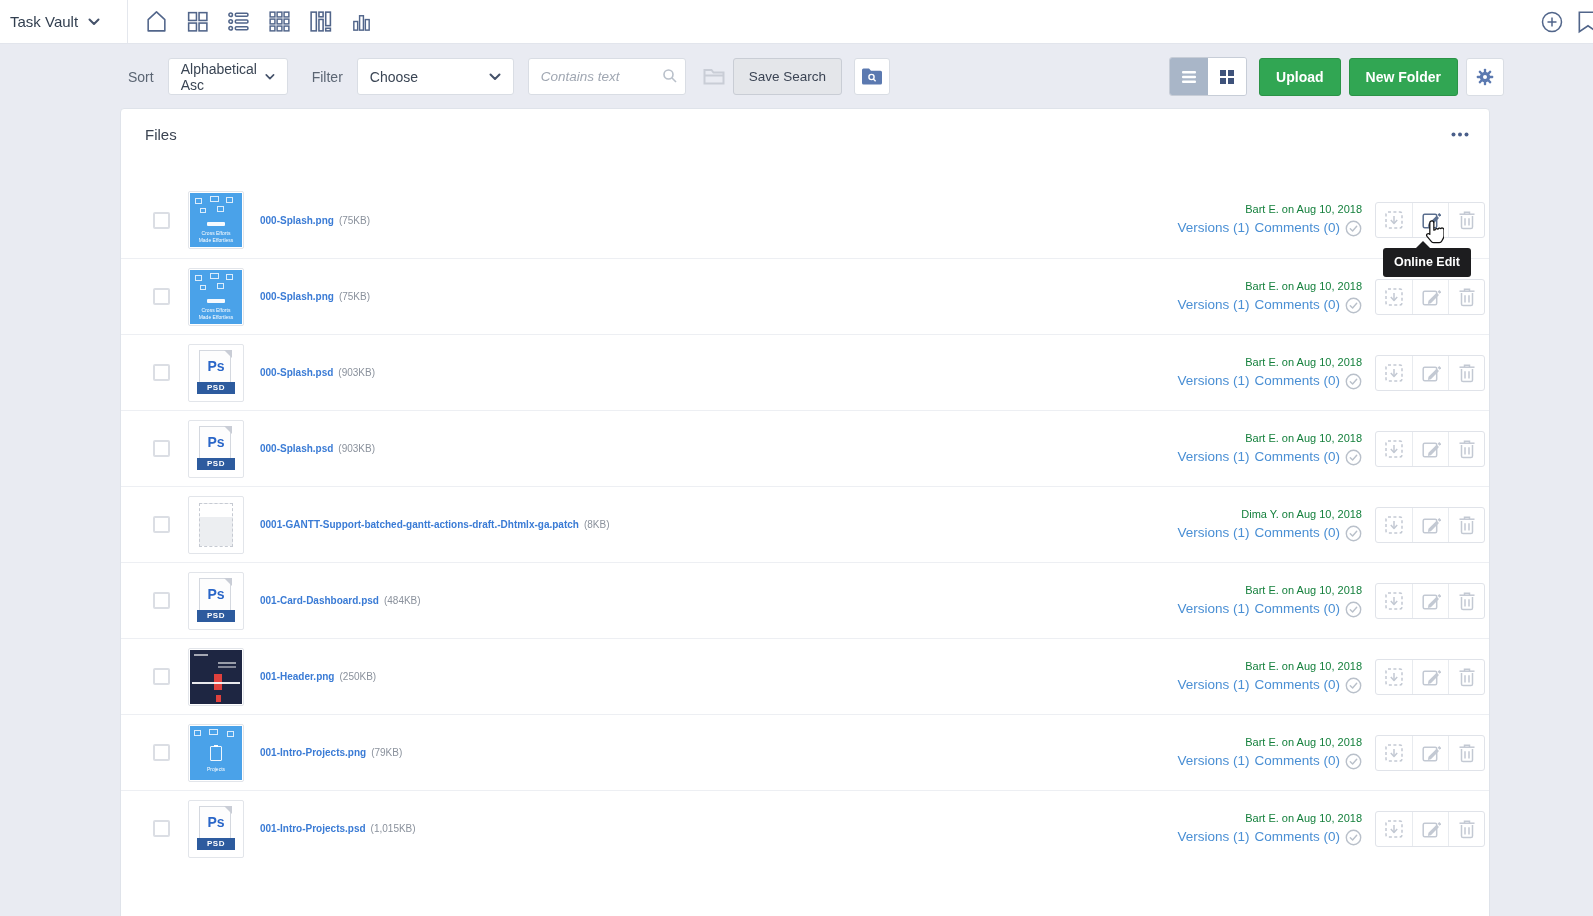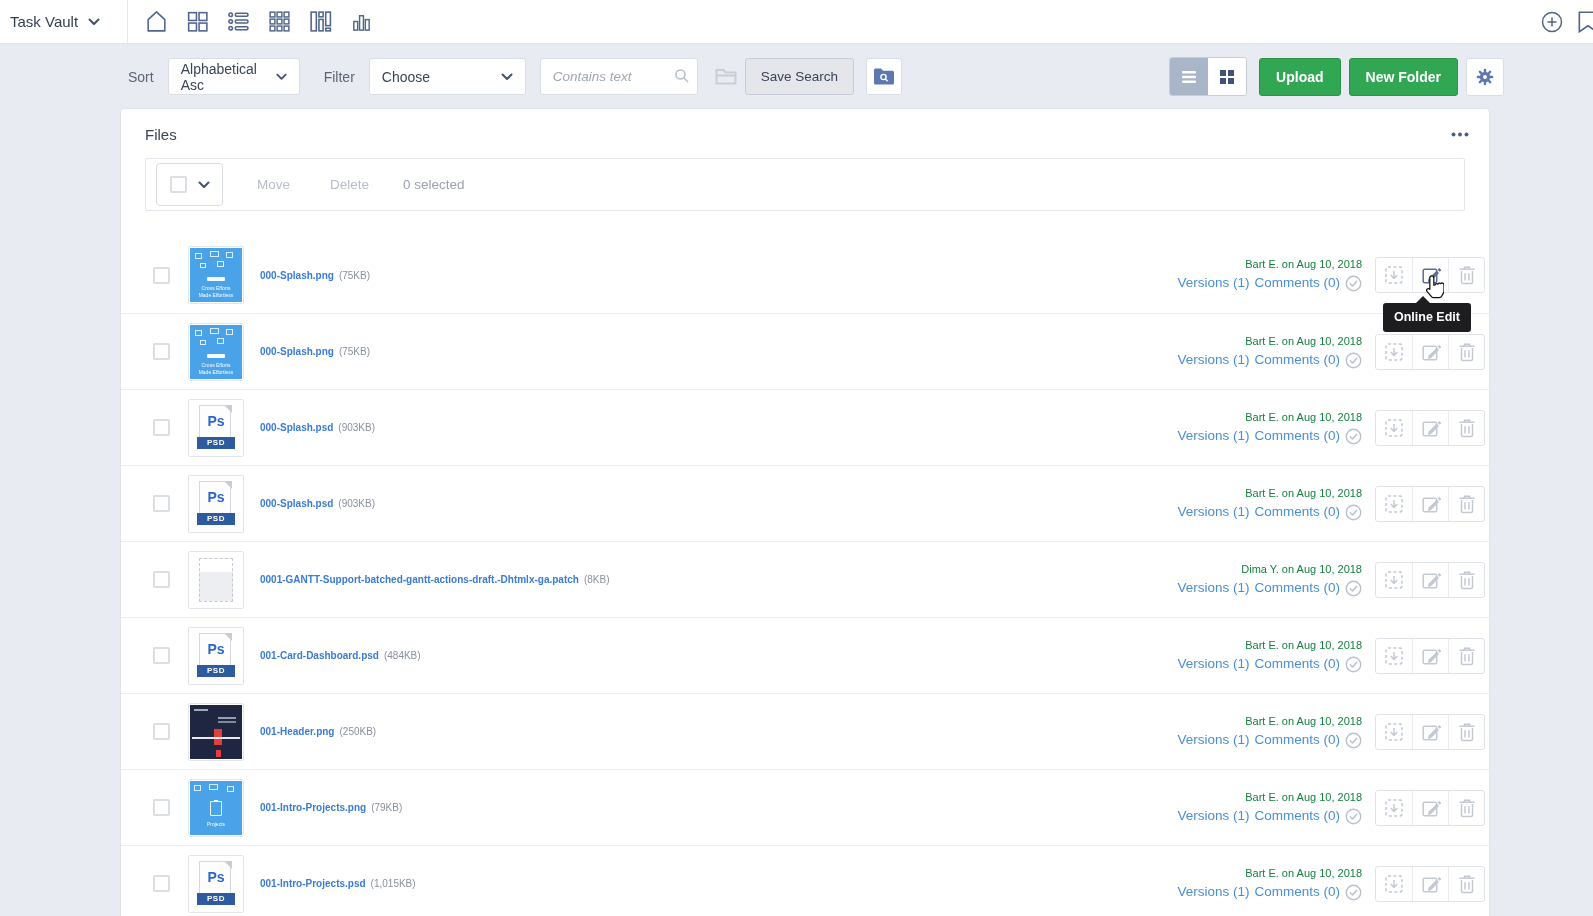--- a/index.html
+++ b/index.html
@@ -16,21 +16,21 @@
   .topnav { display:flex; align-items:center; gap:15px; padding-left:15px; }
   .topnav .navicon { width:26px; height:26px; display:grid; place-items:center; cursor:pointer; }
   .topbar-right { position:absolute; right:0; top:0; height:44px; display:flex; align-items:center; gap:10px; }
   .topbar-right .navicon { width:26px; height:26px; display:grid; place-items:center; }
   .bookmark-wrap { margin-right:-8px; }
 
   
   .toolbar { display:flex; align-items:center; padding:13px 89px 12px 128px; }
   .tb-label { font-size:14px; color:#5b6573; margin-right:14px; }
   .select { background:#fff; border:1px solid #d9dde4; border-radius:3px; height:37px; display:flex; align-items:center; justify-content:space-between; padding:0 12px; font-size:14px; color:#3a4554; cursor:pointer; }
-  .select-sort { width:132px; margin-right:24px; }
+  .select-sort { width:120px; margin-right:24px; }
   .select-filter { width:157px; margin-right:14px; }
   .search-box { position:relative; width:158px; margin-right:9px; }
   .search-box input { width:100%; height:37px; border:1px solid #d9dde4; border-radius:3px; padding:0 30px 0 12px; font-size:13.5px; font-family:inherit; color:#3a4554; outline:none; }
   .search-box input::placeholder { color:#a0a7b2; font-style:italic; }
   .search-box .mag { position:absolute; right:8px; top:10px; }
   .grey-folder { margin:0 8px; cursor:pointer; }
   .btn-save { height:37px; background:#e4e6ea; border:1px solid #c9cdd5; border-radius:3px; padding:0 15px; font-size:13.5px; color:#3b4454; font-family:inherit; cursor:pointer;text-align:center; }
   .btn-foldersearch { width:36px; height:37px; margin-left:12px; background:#fff; border:1px solid #d9dde4; border-radius:3px; display:grid; place-items:center; cursor:pointer; }
   .right-group { margin-left:auto; display:flex; align-items:center; gap:8px; }
   .view-toggle { display:flex; border:1px solid #c7cdd7; border-radius:3px; overflow:hidden; margin-right:4px; }
@@ -265,31 +265,20 @@
     <span class="files-title">Files</span>
     <span class="dots-btn">
       <svg width="18" height="5" viewBox="0 0 18 5" fill="#4a5f8a">
           <circle cx="2.5" cy="2.5" r="2"></circle>
           <circle cx="9" cy="2.5" r="2"></circle>
           <circle cx="15.5" cy="2.5" r="2"></circle>
         </svg>
     </span>
   </div>
 
-  <div class="sel-toolbar">
-    <div class="check-dd">
-      <span class="checkbox"></span>
-      <svg width="12" height="8" viewBox="0 0 12 8">
-          <polyline points="1.5,1.5 6,6 10.5,1.5" fill="none" stroke="#45526a" stroke-width="2" stroke-linecap="round" stroke-linejoin="round"></polyline>
-        </svg>
-    </div>
-    <span class="muted-action ma-move">Move</span>
-    <span class="muted-action ma-delete">Delete</span>
-    <span class="sel-count">0 selected</span>
-  </div>
 
   <div class="rows">
   <div class="row">
     <span class="checkbox"></span>
     <div class="thumb">
       <div class="th th-splash">
         <div class="sq" style="left:5px;top:5px;"></div>
             <div class="sq" style="left:20px;top:3px;width:9px;"></div>
             <div class="sq" style="left:36px;top:4px;"></div>
             <div class="sq" style="left:10px;top:15px;width:6px;height:5px;"></div>

